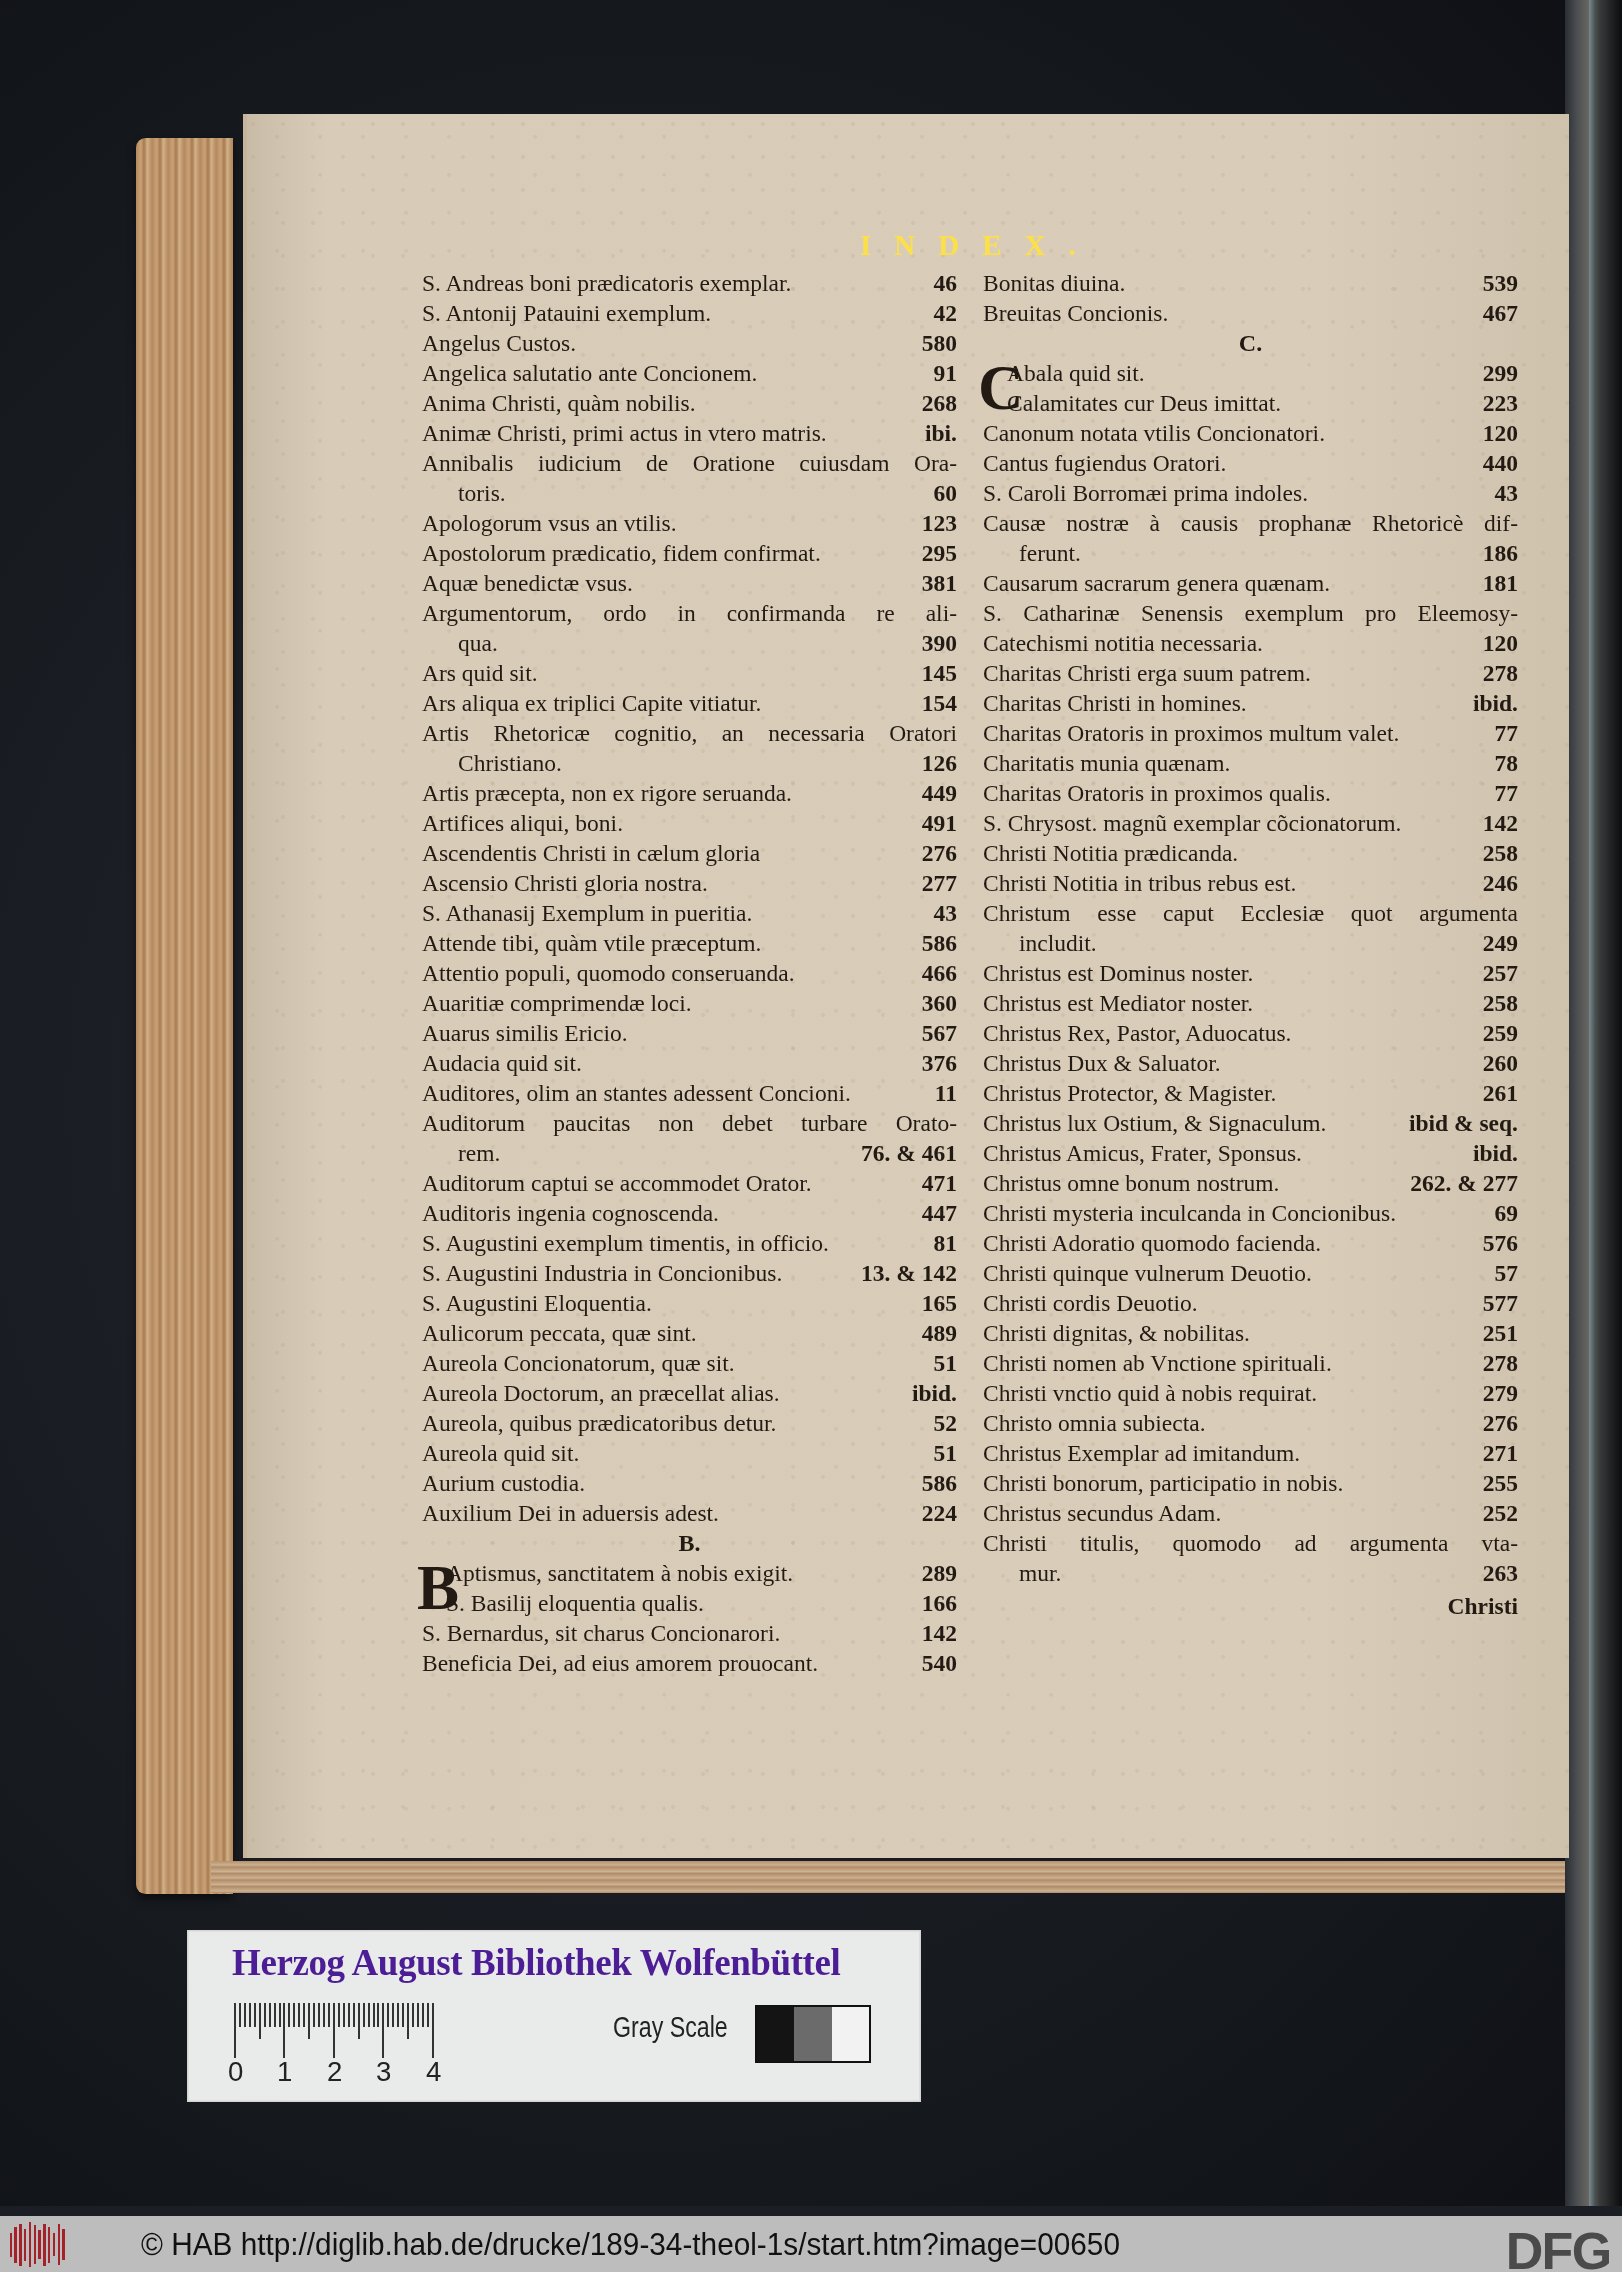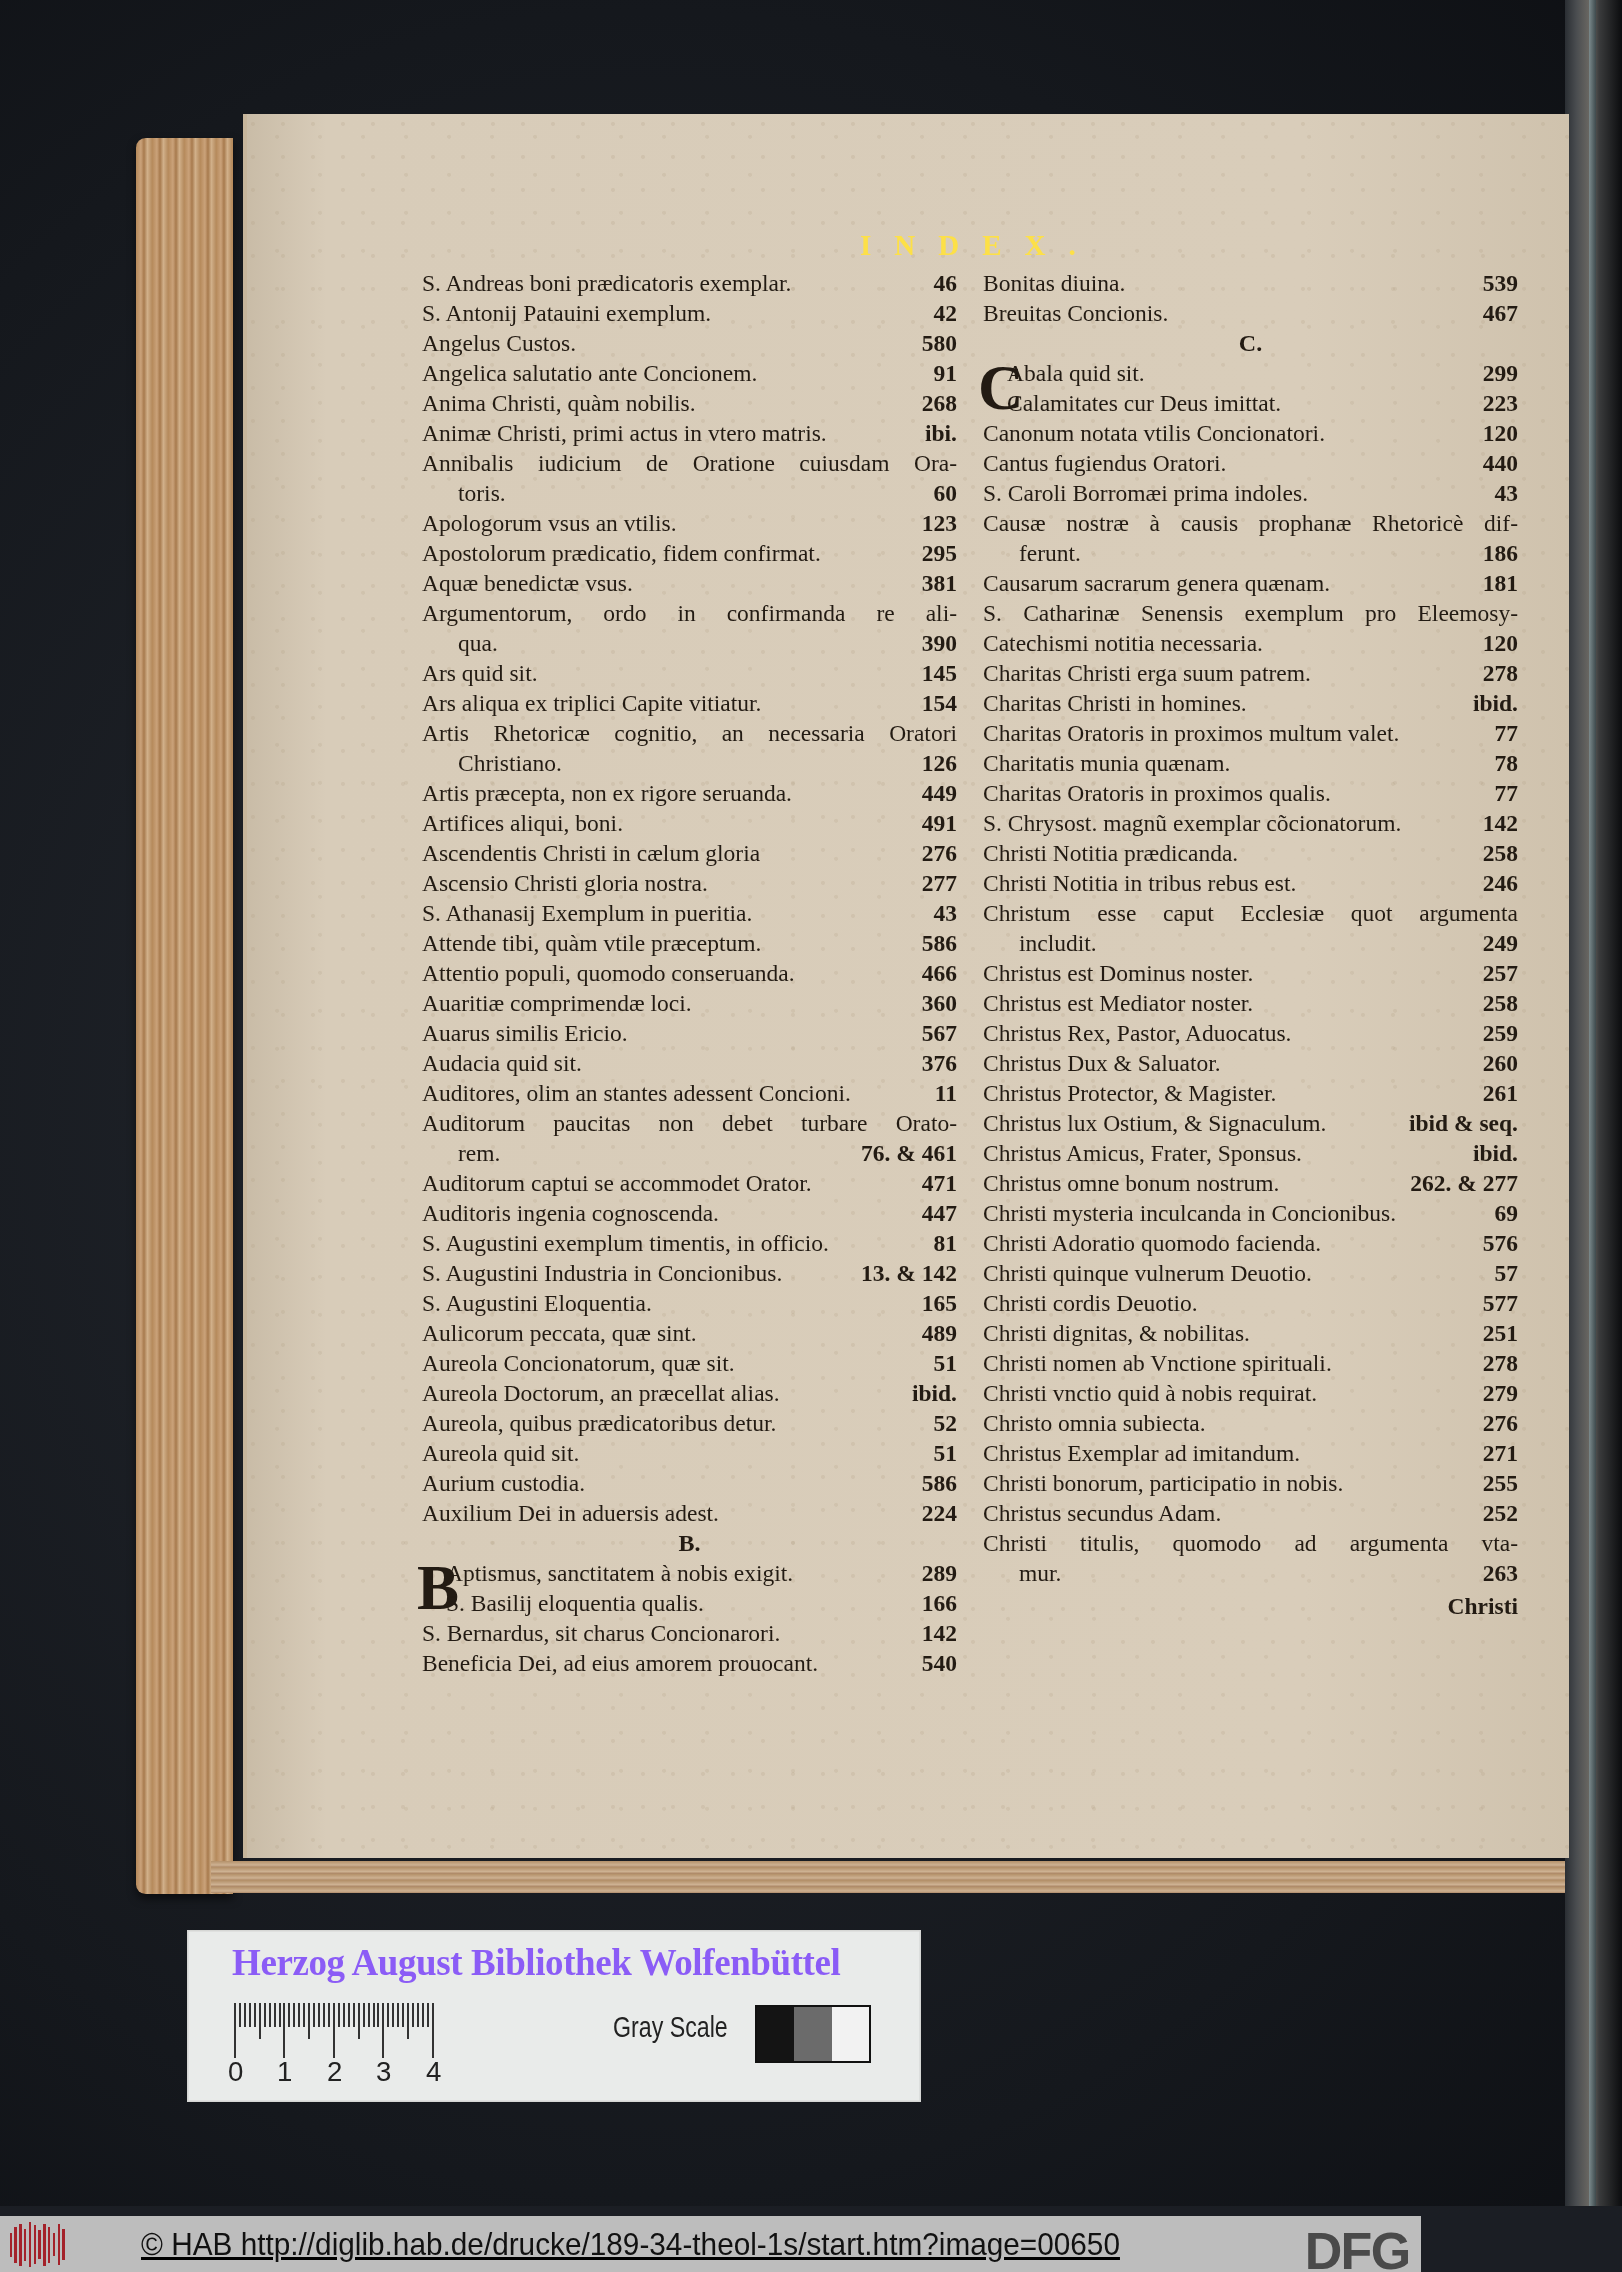--- a/index.html
+++ b/index.html
@@ -63,34 +63,34 @@
   .dropcap {
     position:absolute; left:-4.9px; top:1.6px; font-size:63px; line-height:57px; font-weight:bold; color:#231b13;
   }
   .catchword { text-align:right; font-weight:bold; padding-top:3.2px; }
   
   .card {
     position:absolute; left:187px; top:1930px; width:734px; height:172px;
     background:#e9ebea; box-shadow: 0 0 0 1.6px #d5d6d4 inset;
   }
   .card .lib {
-    position:absolute; left:45px; top:11.4px; font-size:37px; font-weight:bold; color:#8b5cf6;
+    position:absolute; left:45px; top:11.4px; font-size:37px; font-weight:bold; color:#4c1d95;
     font-family:"Liberation Serif", serif; letter-spacing:-0.4px;
   }
   .ruler { position:absolute; left:47px; top:73px; width:203px; height:57px; }
   .ruler .tick { position:absolute; top:0; width:1.6px; background:#333; }
   .ruler-nums { position:absolute; left:41px; top:126px; font-family:"Liberation Sans", sans-serif; font-size:27.6px; color:#222; }
   .ruler-nums span { position:absolute; top:0; }
   .gray-label { position:absolute; left:426px; top:81px; font-family:"Liberation Sans", sans-serif; font-size:29px; color:#222; transform:scaleX(.8); transform-origin:left; }
   .gray-swatch { position:absolute; left:568px; top:75px; width:112px; height:54px; border:2.4px solid #111; display:flex; }
   .gray-swatch div { flex:1; }
   
   .footer {
-    position:absolute; left:0; top:2216px; width:1421px; height:57px; background:#bdbdbd;
-    display:flex; align-items:center;text-decoration:underline;
+    position:absolute; left:0; top:2216px; width:1622px; height:57px; background:#bdbdbd;
+    display:flex; align-items:center;
   }
   .footer .logo { width:58px; height:45px; margin-left:9.7px; display:flex; gap:2.4px; align-items:center; }
   .footer .logo i { display:block; width:2.4px; background:#a4222a; }
   .footer .url { margin-left:73px; font-family:"Liberation Sans", sans-serif; font-size:32px; color:#111; transform:scaleX(.93); transform-origin:left; white-space:nowrap; }
   .footer .dfg { position:absolute; right:11.4px; top:4.9px; font-family:"Liberation Sans", sans-serif; font-weight:bold; font-size:52px; color:#4a4a4a; letter-spacing:-1.6px; }
 </style>
 </head>
 <body>
 
 <div class="backdrop"></div>

